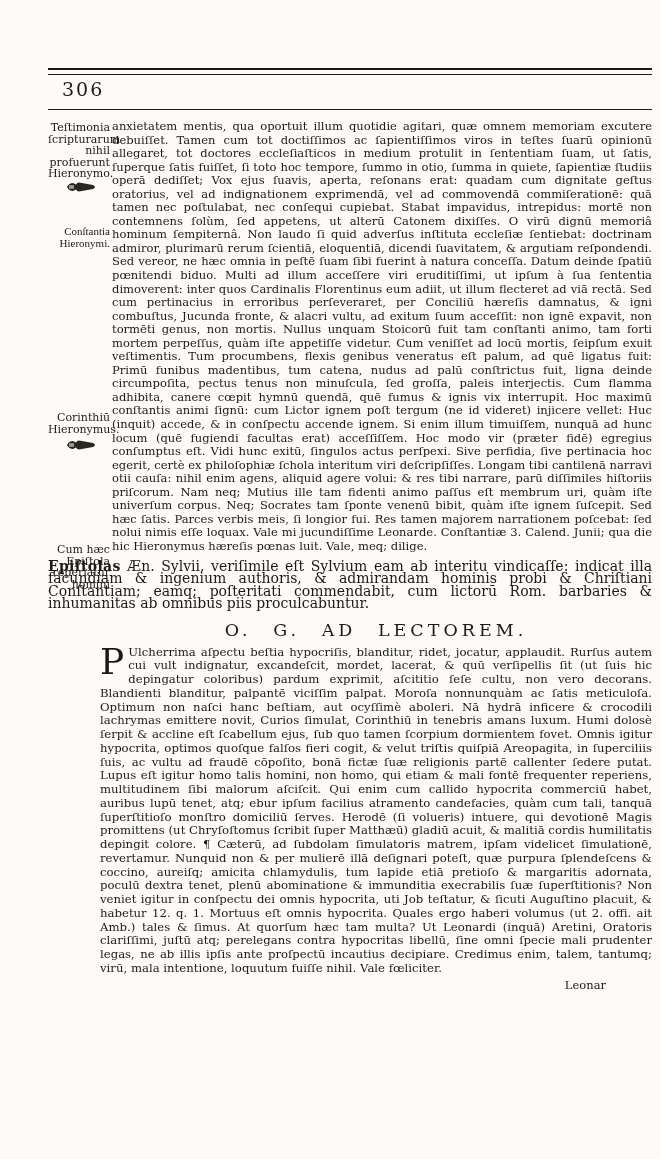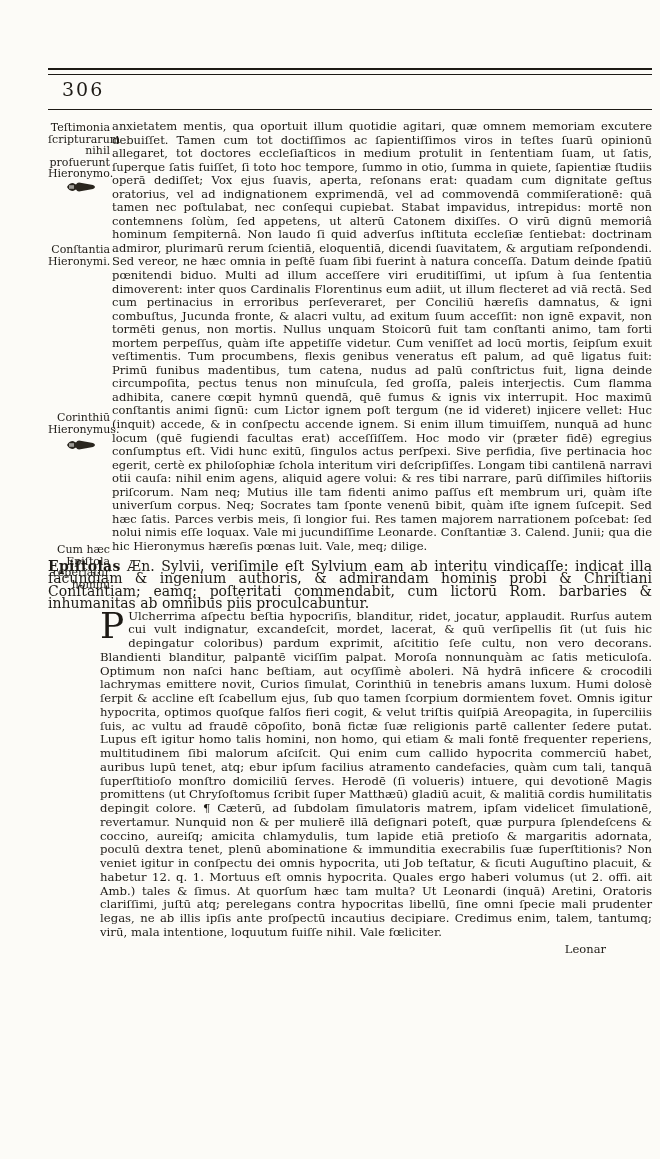--- a/index.html
+++ b/index.html
@@ -84,36 +84,37 @@
 
     <div class="margin-note" style="top:2px;">Teſtimonia ſcripturarum nihil profuerunt Hieronymo.</div>
 
     <div class="manicule" style="top:60px;">
       <svg viewBox="0 0 30 14" xmlns="http://www.w3.org/2000/svg">
         <path d="M1 7 q2-4 6-4 l3 1.5 q1-2 3-2 l14 2.5 q2 1 2 2 t-2 2 l-14 2.5 q-2 0-3-2 l-3 1.5 q-4 0-6-4 z" fill="#2a261f"></path>
         <rect x="3" y="5.2" width="5" height="3.6" fill="#fcfbf7" opacity="0.55"></rect>
       </svg>
     </div>
 
-    <div class="margin-note" style="top:124px;">Conſtantia Hieronymi.</div>
+    <div class="margin-note" style="top:106px;font-family:Liberation Serif, serif;">Conſtantia Hieronymi.</div>
 
     <div class="margin-note" style="top:292px;">Corinthiū Hieronymus.</div>
 
     <div class="manicule" style="top:318px;">
       <svg viewBox="0 0 30 14" xmlns="http://www.w3.org/2000/svg">
         <path d="M1 7 q2-4 6-4 l3 1.5 q1-2 3-2 l14 2.5 q2 1 2 2 t-2 2 l-14 2.5 q-2 0-3-2 l-3 1.5 q-4 0-6-4 z" fill="#2a261f"></path>
         <rect x="3" y="5.2" width="5" height="3.6" fill="#fcfbf7" opacity="0.55"></rect>
       </svg>
     </div>
 
     <div class="margin-note" style="top:424px;">Cum hæc Epiſtola reperiatur homini</div>
 
     <p class="letter-text">anxietatem mentis, qua oportuit illum quotidie agitari, quæ omnem memoriam excutere debuiſſet. Tamen cum tot doctiſſimos ac ſapientiſſimos viros in teſtes ſuarū opinionū allegaret, tot doctores eccleſiaſticos in medium protulit in ſententiam ſuam, ut ſatis, ſuperque ſatis fuiſſet, ſi toto hoc tempore, ſummo in otio, ſumma in quiete, ſapientiæ ſtudiis operā dediſſet; Vox ejus ſuavis, aperta, reſonans erat: quadam cum dignitate geſtus oratorius, vel ad indignationem exprimendā, vel ad commovendā commiſerationē: quā tamen nec poſtulabat, nec conſequi cupiebat. Stabat impavidus, intrepidus: mortē non contemnens ſolùm, ſed appetens, ut alterū Catonem dixiſſes. O virū dignū memoriâ hominum ſempiternâ. Non laudo ſi quid adverſus inſtituta eccleſiæ ſentiebat: doctrinam admiror, plurimarū rerum ſcientiā, eloquentiā, dicendi ſuavitatem, &amp; argutiam reſpondendi. Sed vereor, ne hæc omnia in peſtē ſuam ſibi fuerint à natura conceſſa. Datum deinde ſpatiū pœnitendi biduo. Multi ad illum acceſſere viri eruditiſſimi, ut ipſum à ſua ſententia dimoverent: inter quos Cardinalis Florentinus eum adiit, ut illum flecteret ad viā rectā. Sed cum pertinacius in erroribus perſeveraret, per Conciliū hæreſis damnatus, &amp; igni combuſtus, Jucunda fronte, &amp; alacri vultu, ad exitum ſuum acceſſit: non ignē expavit, non tormēti genus, non mortis. Nullus unquam Stoicorū fuit tam conſtanti animo, tam forti mortem perpeſſus, quàm iſte appetiſſe videtur. Cum veniſſet ad locū mortis, ſeipſum exuit veſtimentis. Tum procumbens, flexis genibus veneratus eſt palum, ad quē ligatus fuit: Primū funibus madentibus, tum catena, nudus ad palū conſtrictus fuit, ligna deinde circumpoſita, pectus tenus non minuſcula, ſed groſſa, paleis interjectis. Cum flamma adhibita, canere cœpit hymnū quendā, quē fumus &amp; ignis vix interrupit. Hoc maximū conſtantis animi ſignū: cum Lictor ignem poſt tergum (ne id videret) injicere vellet: Huc (inquit) accede, &amp; in conſpectu accende ignem. Si enim illum timuiſſem, nunquā ad hunc locum (quē fugiendi facultas erat) acceſſiſſem. Hoc modo vir (præter fidē) egregius conſumptus eſt. Vidi hunc exitū, ſingulos actus perſpexi. Sive perfidia, ſive pertinacia hoc egerit, certè ex philoſophiæ ſchola interitum viri deſcripſiſſes. Longam tibi cantilenā narravi otii cauſa: nihil enim agens, aliquid agere volui: &amp; res tibi narrare, parū diſſimiles hiſtoriis priſcorum. Nam neq; Mutius ille tam fidenti animo paſſus eſt membrum uri, quàm iſte univerſum corpus. Neq; Socrates tam ſponte venenū bibit, quàm iſte ignem ſuſcepit. Sed hæc ſatis. Parces verbis meis, ſi longior fui. Res tamen majorem narrationem poſcebat: ſed nolui nimis eſſe loquax. Vale mi jucundiſſime Leonarde. Conſtantiæ 3. Calend. Junii; qua die hic Hieronymus hæreſis pœnas luit. Vale, meq; dilige.</p>
 
     <p class="footnote"><span class="lead">Epiſtolas</span><span> Æn. Sylvii, veriſimile eſt Sylvium eam ab interitu vindicaſſe: indicat illa facundiam &amp; ingenium authoris, &amp; admirandam hominis probi &amp; Chriſtiani Conſtantiam; eamq; poſteritati commendabit, cum lictorū Rom. barbaries &amp; inhumanitas ab omnibus piis proculcabuntur.</span></p>
 
+    <div class="lectorem-heading">O. G. AD LECTOREM.</div>
 
     <p class="lectorem-text"><span class="dropcap">P</span><span>Ulcherrima aſpectu beſtia hypocriſis, blanditur, ridet, jocatur, applaudit. Rurſus autem cui vult indignatur, excandeſcit, mordet, lacerat, &amp; quū verſipellis ſit (ut ſuis hic depingatur coloribus) pardum exprimit, aſcititio ſeſe cultu, non vero decorans. Blandienti blanditur, palpantē viciſſim palpat. Moroſa nonnunquàm ac ſatis meticuloſa. Optimum non naſci hanc beſtiam, aut ocyſſimè aboleri. Nā hydrā inficere &amp; crocodili lachrymas emittere novit, Curios ſimulat, Corinthiū in tenebris amans luxum. Humi dolosè ſerpit &amp; accline eſt ſcabellum ejus, ſub quo tamen ſcorpium dormientem fovet. Omnis igitur hypocrita, optimos quoſque falſos fieri cogit, &amp; velut triſtis quiſpiā Areopagita, in ſuperciliis ſuis, ac vultu ad fraudē cōpoſito, bonā fictæ ſuæ religionis partē callenter ſedere putat. Lupus eſt igitur homo talis homini, non homo, qui etiam &amp; mali fontē frequenter reperiens, multitudinem ſibi malorum aſciſcit. Qui enim cum callido hypocrita commerciū habet, auribus lupū tenet, atq; ebur ipſum facilius atramento candefacies, quàm cum tali, tanquā ſuperſtitioſo monſtro domiciliū ſerves. Herodē (ſi volueris) intuere, qui devotionē Magis promittens (ut Chryſoſtomus ſcribit ſuper Matthæū) gladiū acuit, &amp; malitiā cordis humilitatis depingit colore. ¶ Cæterū, ad ſubdolam ſimulatoris matrem, ipſam videlicet ſimulationē, revertamur. Nunquid non &amp; per mulierē illā deſignari poteſt, quæ purpura ſplendeſcens &amp; coccino, aureiſq; amicita chlamydulis, tum lapide etiā pretioſo &amp; margaritis adornata, poculū dextra tenet, plenū abominatione &amp; immunditia execrabilis ſuæ ſuperſtitionis? Non veniet igitur in conſpectu dei omnis hypocrita, uti Job teſtatur, &amp; ſicuti Auguſtino placuit, &amp; habetur 12. q. 1. Mortuus eſt omnis hypocrita. Quales ergo haberi volumus (ut 2. offi. ait Amb.) tales &amp; ſimus. At quorſum hæc tam multa? Ut Leonardi (inquā) Aretini, Oratoris clariſſimi, juſtū atq; perelegans contra hypocritas libellū, ſine omni ſpecie mali prudenter legas, ne ab illis ipſis ante proſpectū incautius decipiare. Credimus enim, talem, tantumq; virū, mala intentione, loquutum fuiſſe nihil. Vale fœliciter.</span></p>
 
     <div class="catchword">Leonar</div>
 
   </div>
 </div>
 
 </body></html>

